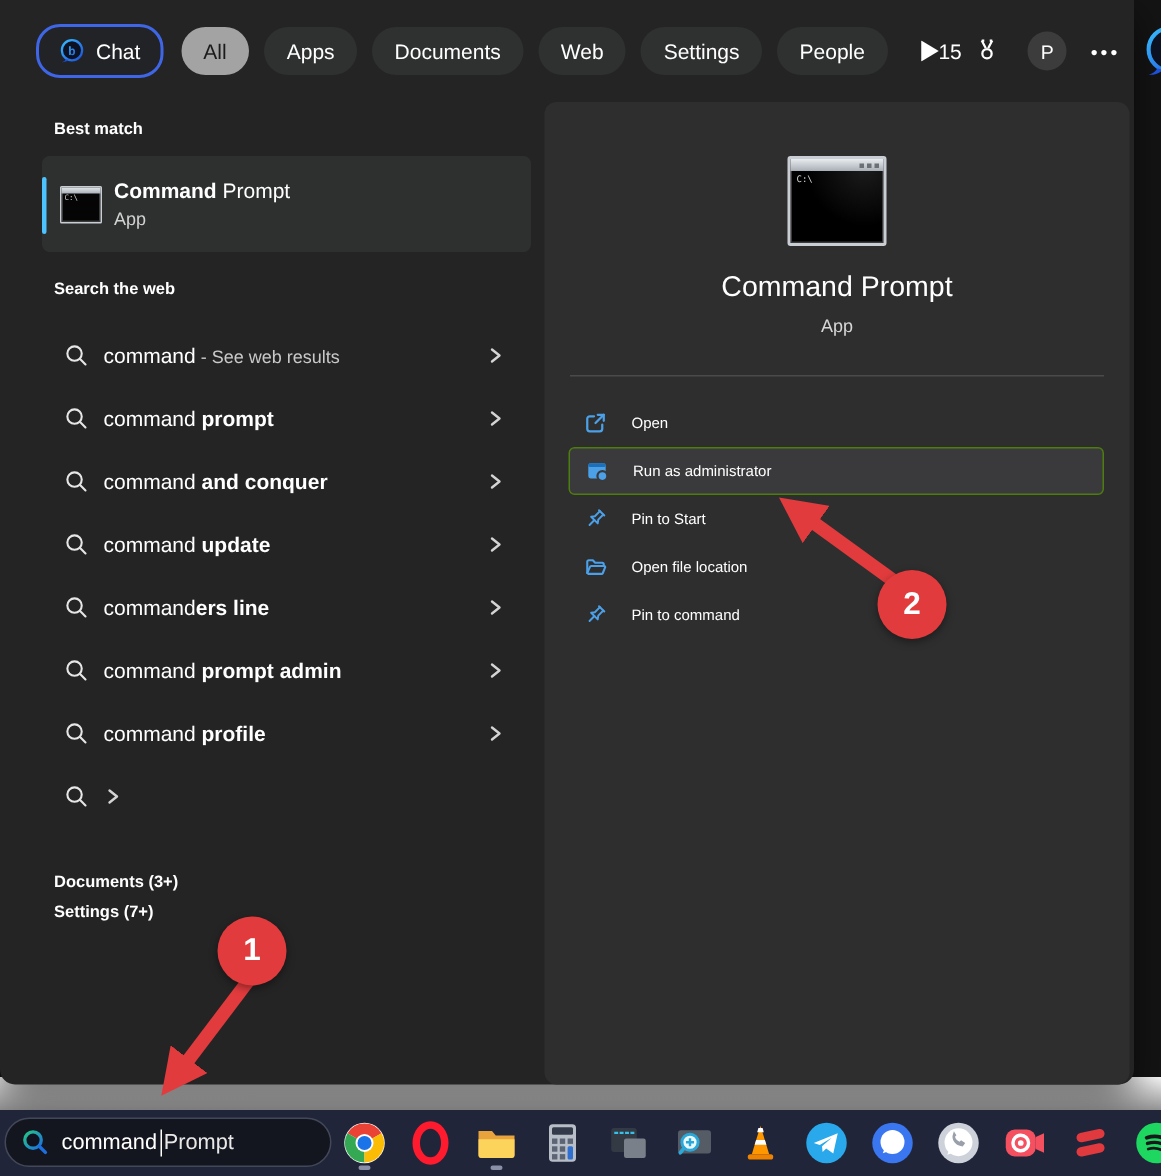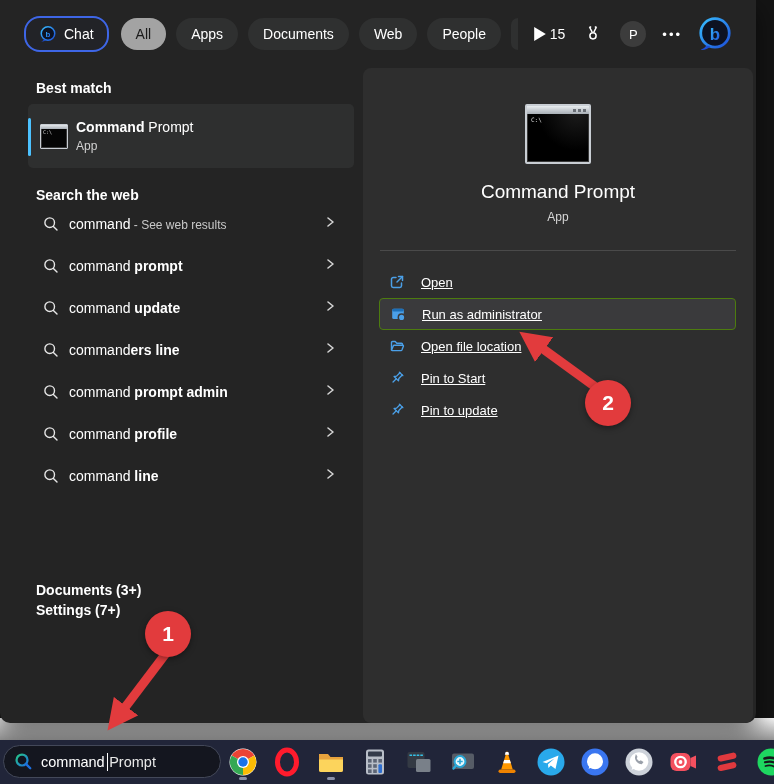--- a/index.html
+++ b/index.html
@@ -18,63 +18,63 @@
   
   .filterbar{position:absolute;left:0;top:0;width:100%;height:68px;display:flex;
     align-items:center;padding-left:24px;box-sizing:border-box;}
   .pill{height:32px;border-radius:16px;background:#2f3030;color:#fff;font-size:14px;
     display:inline-flex;align-items:center;padding:0 15px;margin-right:10px;white-space:nowrap;cursor:default;}
   .pill.selected{background:#a3a3a3;color:#1b1b1b;}
   .pill.chat{background:#222327;border:2px solid #3e66e6;padding:0 13px;gap:7px;margin-right:12px;}
   .pill.partial{width:10px;padding:0;margin-right:6px;border-radius:16px 0 0 16px;}
   .playbtn{width:26px;height:26px;display:flex;align-items:center;justify-content:center;margin-left:6px;}
   .right-cluster{margin-left:auto;display:flex;align-items:center;padding-right:22px;}
-  .rewards{display:flex;align-items:center;gap:19px;color:#fff;font-size:14px;margin-right:18px;}
+  .rewards{display:flex;align-items:center;gap:8px;color:#fff;font-size:14px;margin-right:18px;}
   .avatar{width:26px;height:26px;border-radius:50%;background:#3c3c3c;color:#fff;font-size:13px;
     display:flex;align-items:center;justify-content:center;margin-right:16px;}
   .more-dots{color:#fff;font-size:13px;letter-spacing:2px;margin-right:14px;}
   
-  .sec-header{position:absolute;color:#fff;font-size:14px;font-weight:700;}
+  .sec-header{position:absolute;color:#fff;font-size:11px;font-weight:700;}
   
   .best-row{position:absolute;left:28px;top:104px;width:326px;height:64px;background:#2e2f2f;
     border-radius:5px;display:flex;align-items:center;padding-left:12px;box-sizing:border-box;}
   .accent-bar{position:absolute;left:0;top:14px;width:3px;height:38px;border-radius:2px;background:#4cc2ff;}
   .cmd-icon-sm{width:26px;height:23px;background:#050505;border:1px solid #c9ced4;
     box-shadow:inset 0 0 0 1px #3a3a3a;border-radius:1px;position:relative;flex:none;}
   .cmd-icon-sm .tb{height:4px;background:linear-gradient(#e3e7ea,#aab1b8);}
   .cmd-icon-sm .txt{position:absolute;left:2px;top:5px;font-family:"DejaVu Sans Mono",monospace;
     font-size:5px;color:#cfcfcf;line-height:5px;}
   .best-text{margin-left:8px;color:#fff;}
   .best-title{font-size:14px;}
   .best-title b{font-weight:700;}
   .best-sub{font-size:12px;color:#d2d2d2;margin-top:4px;}
   
   .slist{position:absolute;left:28px;top:216px;width:326px;}
-  .srow{height:42px;display:flex;align-items:flex-start;padding:0 18px 0 15px;box-sizing:border-box;}
+  .srow{height:42px;display:flex;align-items:center;padding:0 18px 0 15px;box-sizing:border-box;}
   .srow .mag{flex:none;margin-right:10px;}
   .stext{flex:1;color:#fff;font-size:14px;white-space:nowrap;overflow:hidden;}
   .stext .bld{font-weight:700;}
   .stext .note{font-size:12px;color:#c9c9c9;}
   .chev{flex:none;}
   
   .card{position:absolute;left:363px;top:68px;width:390px;height:655px;background:#2e2e2e;border-radius:8px;}
   .cmd-icon-lg{position:absolute;left:50%;transform:translateX(-50%);top:36px;width:62px;height:56px;
     background:radial-gradient(circle at 80% 10%, #1c1c1c 0%, #000 55%);
     border:2px solid #c9ced4;box-shadow:inset 0 0 0 1px #3a3a3a;border-radius:2px;}
   .cmd-icon-lg .tb{height:8px;background:linear-gradient(#e8ecef,#a8afb6);display:flex;justify-content:flex-end;
     align-items:center;gap:2px;padding-right:3px;}
   .cmd-icon-lg .tb i{width:3px;height:3px;background:#6b7077;display:block;}
   .cmd-icon-lg .txt{position:absolute;left:4px;top:11px;font-family:"DejaVu Sans Mono",monospace;
     font-size:6px;color:#d8d8d8;line-height:6px;}
   .detail-title{position:absolute;left:0;top:113px;width:100%;text-align:center;color:#fff;font-size:19px;}
   .detail-sub{position:absolute;left:0;top:142px;width:100%;text-align:center;color:#d6d6d6;font-size:12px;}
   .divider{position:absolute;left:17px;top:182px;width:356px;height:1px;background:#4a4a4a;}
   .actions{position:absolute;left:16px;top:198px;width:357px;}
-  .arow{height:32px;display:flex;align-items:center;padding-left:10px;gap:16px;color:#fff;font-size:13px;
-    box-sizing:border-box;border-radius:4px;text-decoration:underline;}
+  .arow{height:32px;display:flex;align-items:center;padding-left:10px;gap:16px;color:#fff;font-size:10px;
+    box-sizing:border-box;border-radius:4px;}
   .arow.hl{background:#3a3a3c;border:1px solid #4d7c0f;}
   
   .ann-circle{position:absolute;width:46px;height:46px;border-radius:50%;background:#e23b3d;color:#fff;
     font-size:21px;font-weight:700;display:flex;align-items:center;justify-content:center;z-index:61;
     box-shadow:0 2px 6px rgba(0,0,0,.4);}
   .overlay-svg{position:absolute;left:0;top:0;z-index:60;pointer-events:none;}
   
   .taskbar{position:absolute;left:0;top:740px;width:774px;height:44px;background:#212539;z-index:20;}
   .tb-search{position:absolute;left:3px;top:5px;width:218px;height:33px;border-radius:17px;
     background:#14161f;border:1px solid #434859;display:flex;align-items:center;padding-left:10px;
@@ -114,20 +114,23 @@
     <div class="pill">
         <span>Apps</span>
       </div>
     <div class="pill">
         <span>Documents</span>
       </div>
     <div class="pill">
         <span>Web</span>
       </div>
     <div class="pill">
+        <span>Settings</span>
+      </div>
+    <div class="pill">
         <span>People</span>
       </div>
     <div class="pill partial"></div>
     <div class="playbtn">
       <svg width="12" height="14" viewBox="0 0 10 12">
         <polygon points="0,0 10,6 0,12" fill="#ffffff"></polygon>
         </svg>
     </div>
     <div class="right-cluster">
       <div class="rewards">
@@ -187,20 +190,30 @@
     <svg class="mag" width="16" height="16" viewBox="0 0 16 16">
       <circle cx="6.7" cy="6.7" r="4.8" fill="none" stroke="#e6e6e6" stroke-width="1.4"></circle>
       <path d="M10.4 10.4 L14 14" stroke="#e6e6e6" stroke-width="1.4" stroke-linecap="round"></path>
     </svg>
     <div class="stext"><span class="pre">command </span><span class="bld">prompt</span><span class="note"></span></div>
     <svg class="chev" width="12" height="12" viewBox="0 0 12 12">
       <path d="M4 2 L9 6 L4 10" fill="none" stroke="#d4d4d4" stroke-width="1.6" stroke-linecap="round" stroke-linejoin="round"></path>
     </svg>
   </div>
 
+  <div class="srow">
+    <svg class="mag" width="16" height="16" viewBox="0 0 16 16">
+      <circle cx="6.7" cy="6.7" r="4.8" fill="none" stroke="#e6e6e6" stroke-width="1.4"></circle>
+      <path d="M10.4 10.4 L14 14" stroke="#e6e6e6" stroke-width="1.4" stroke-linecap="round"></path>
+    </svg>
+    <div class="stext"><span class="pre">command </span><span class="bld">and conquer</span><span class="note"></span></div>
+    <svg class="chev" width="12" height="12" viewBox="0 0 12 12">
+      <path d="M4 2 L9 6 L4 10" fill="none" stroke="#d4d4d4" stroke-width="1.6" stroke-linecap="round" stroke-linejoin="round"></path>
+    </svg>
+  </div>
 
   <div class="srow">
     <svg class="mag" width="16" height="16" viewBox="0 0 16 16">
       <circle cx="6.7" cy="6.7" r="4.8" fill="none" stroke="#e6e6e6" stroke-width="1.4"></circle>
       <path d="M10.4 10.4 L14 14" stroke="#e6e6e6" stroke-width="1.4" stroke-linecap="round"></path>
     </svg>
     <div class="stext"><span class="pre">command </span><span class="bld">update</span><span class="note"></span></div>
     <svg class="chev" width="12" height="12" viewBox="0 0 12 12">
       <path d="M4 2 L9 6 L4 10" fill="none" stroke="#d4d4d4" stroke-width="1.6" stroke-linecap="round" stroke-linejoin="round"></path>
     </svg>
@@ -237,21 +250,20 @@
     <svg class="chev" width="12" height="12" viewBox="0 0 12 12">
       <path d="M4 2 L9 6 L4 10" fill="none" stroke="#d4d4d4" stroke-width="1.6" stroke-linecap="round" stroke-linejoin="round"></path>
     </svg>
   </div>
 
   <div class="srow">
     <svg class="mag" width="16" height="16" viewBox="0 0 16 16">
       <circle cx="6.7" cy="6.7" r="4.8" fill="none" stroke="#e6e6e6" stroke-width="1.4"></circle>
       <path d="M10.4 10.4 L14 14" stroke="#e6e6e6" stroke-width="1.4" stroke-linecap="round"></path>
     </svg>
-    <div class="stext"><span class="pre">command </span><span class="bld">line</span><span class="note"></span></div>
     <svg class="chev" width="12" height="12" viewBox="0 0 12 12">
       <path d="M4 2 L9 6 L4 10" fill="none" stroke="#d4d4d4" stroke-width="1.6" stroke-linecap="round" stroke-linejoin="round"></path>
     </svg>
   </div>
 </div>
 
   <div class="sec-header" style="left:36px;top:562px;margin-top:20px;">Documents (3+)</div>
   <div class="sec-header" style="left:36px;top:602px;">Settings (7+)</div>
 
   <div class="card">
@@ -280,47 +292,47 @@
       <div class="arow hl">
         <svg width="16" height="16" viewBox="0 0 16 16">
           <rect x="2.2" y="2.8" width="11.6" height="10.2" rx="1.6" fill="#4ba0e8"></rect>
           <rect x="2.2" y="2.8" width="11.6" height="2.6" rx="1.3" fill="#1c6fb8"></rect>
           <circle cx="11.6" cy="11.4" r="3.3" fill="#4ba0e8" stroke="#3a3a3c" stroke-width="1.5"></circle>
         </svg>
         <span>Run as administrator</span>
       </div>
 
       <div class="arow">
+        <svg width="16" height="16" viewBox="0 0 16 16" fill="none" stroke="#4ba0e8" stroke-width="1.3" stroke-linecap="round" stroke-linejoin="round">
+          <g transform="rotate(45 8 8)">
+              <path d="M5.5 2.2 H10.5"></path>
+              <path d="M6.4 2.2 V7 L4.9 9 H11.1 L9.6 7 V2.2"></path>
+          <path d="M8 9 V13.6"></path>
+            </g>
+        </svg>
+        <span>Pin to Start</span>
+      </div>
+
+      <div class="arow">
         <svg width="16" height="16" viewBox="0 0 16 16" fill="none" stroke="#4ba0e8" stroke-width="1.4" stroke-linecap="round" stroke-linejoin="round">
           <path d="M2.5 12 V4.5 A1 1 0 0 1 3.5 3.5 H6.2 L7.8 5.2 H12.5 A1 1 0 0 1 13.5 6.2 V7"></path>
           <path d="M2.5 12 L4.3 7.9 A1 1 0 0 1 5.2 7.3 H13.8 A0.7 0.7 0 0 1 14.4 8.3 L12.9 12 A1 1 0 0 1 12 12.6 H3.2"></path>
         </svg>
         <span>Open file location</span>
       </div>
 
       <div class="arow">
         <svg width="16" height="16" viewBox="0 0 16 16" fill="none" stroke="#4ba0e8" stroke-width="1.3" stroke-linecap="round" stroke-linejoin="round">
           <g transform="rotate(45 8 8)">
               <path d="M5.5 2.2 H10.5"></path>
               <path d="M6.4 2.2 V7 L4.9 9 H11.1 L9.6 7 V2.2"></path>
           <path d="M8 9 V13.6"></path>
             </g>
         </svg>
-        <span>Pin to Start</span>
-      </div>
-
-      <div class="arow">
-        <svg width="16" height="16" viewBox="0 0 16 16" fill="none" stroke="#4ba0e8" stroke-width="1.3" stroke-linecap="round" stroke-linejoin="round">
-          <g transform="rotate(45 8 8)">
-              <path d="M5.5 2.2 H10.5"></path>
-              <path d="M6.4 2.2 V7 L4.9 9 H11.1 L9.6 7 V2.2"></path>
-          <path d="M8 9 V13.6"></path>
-            </g>
-        </svg>
-        <span>Pin to update</span>
+        <span>Pin to command</span>
       </div>
 
     </div>
   </div>
 </div>
 
 <div class="taskbar">
   <div class="tb-search">
     <svg width="19" height="19" viewBox="0 0 18 18">
       <defs>

